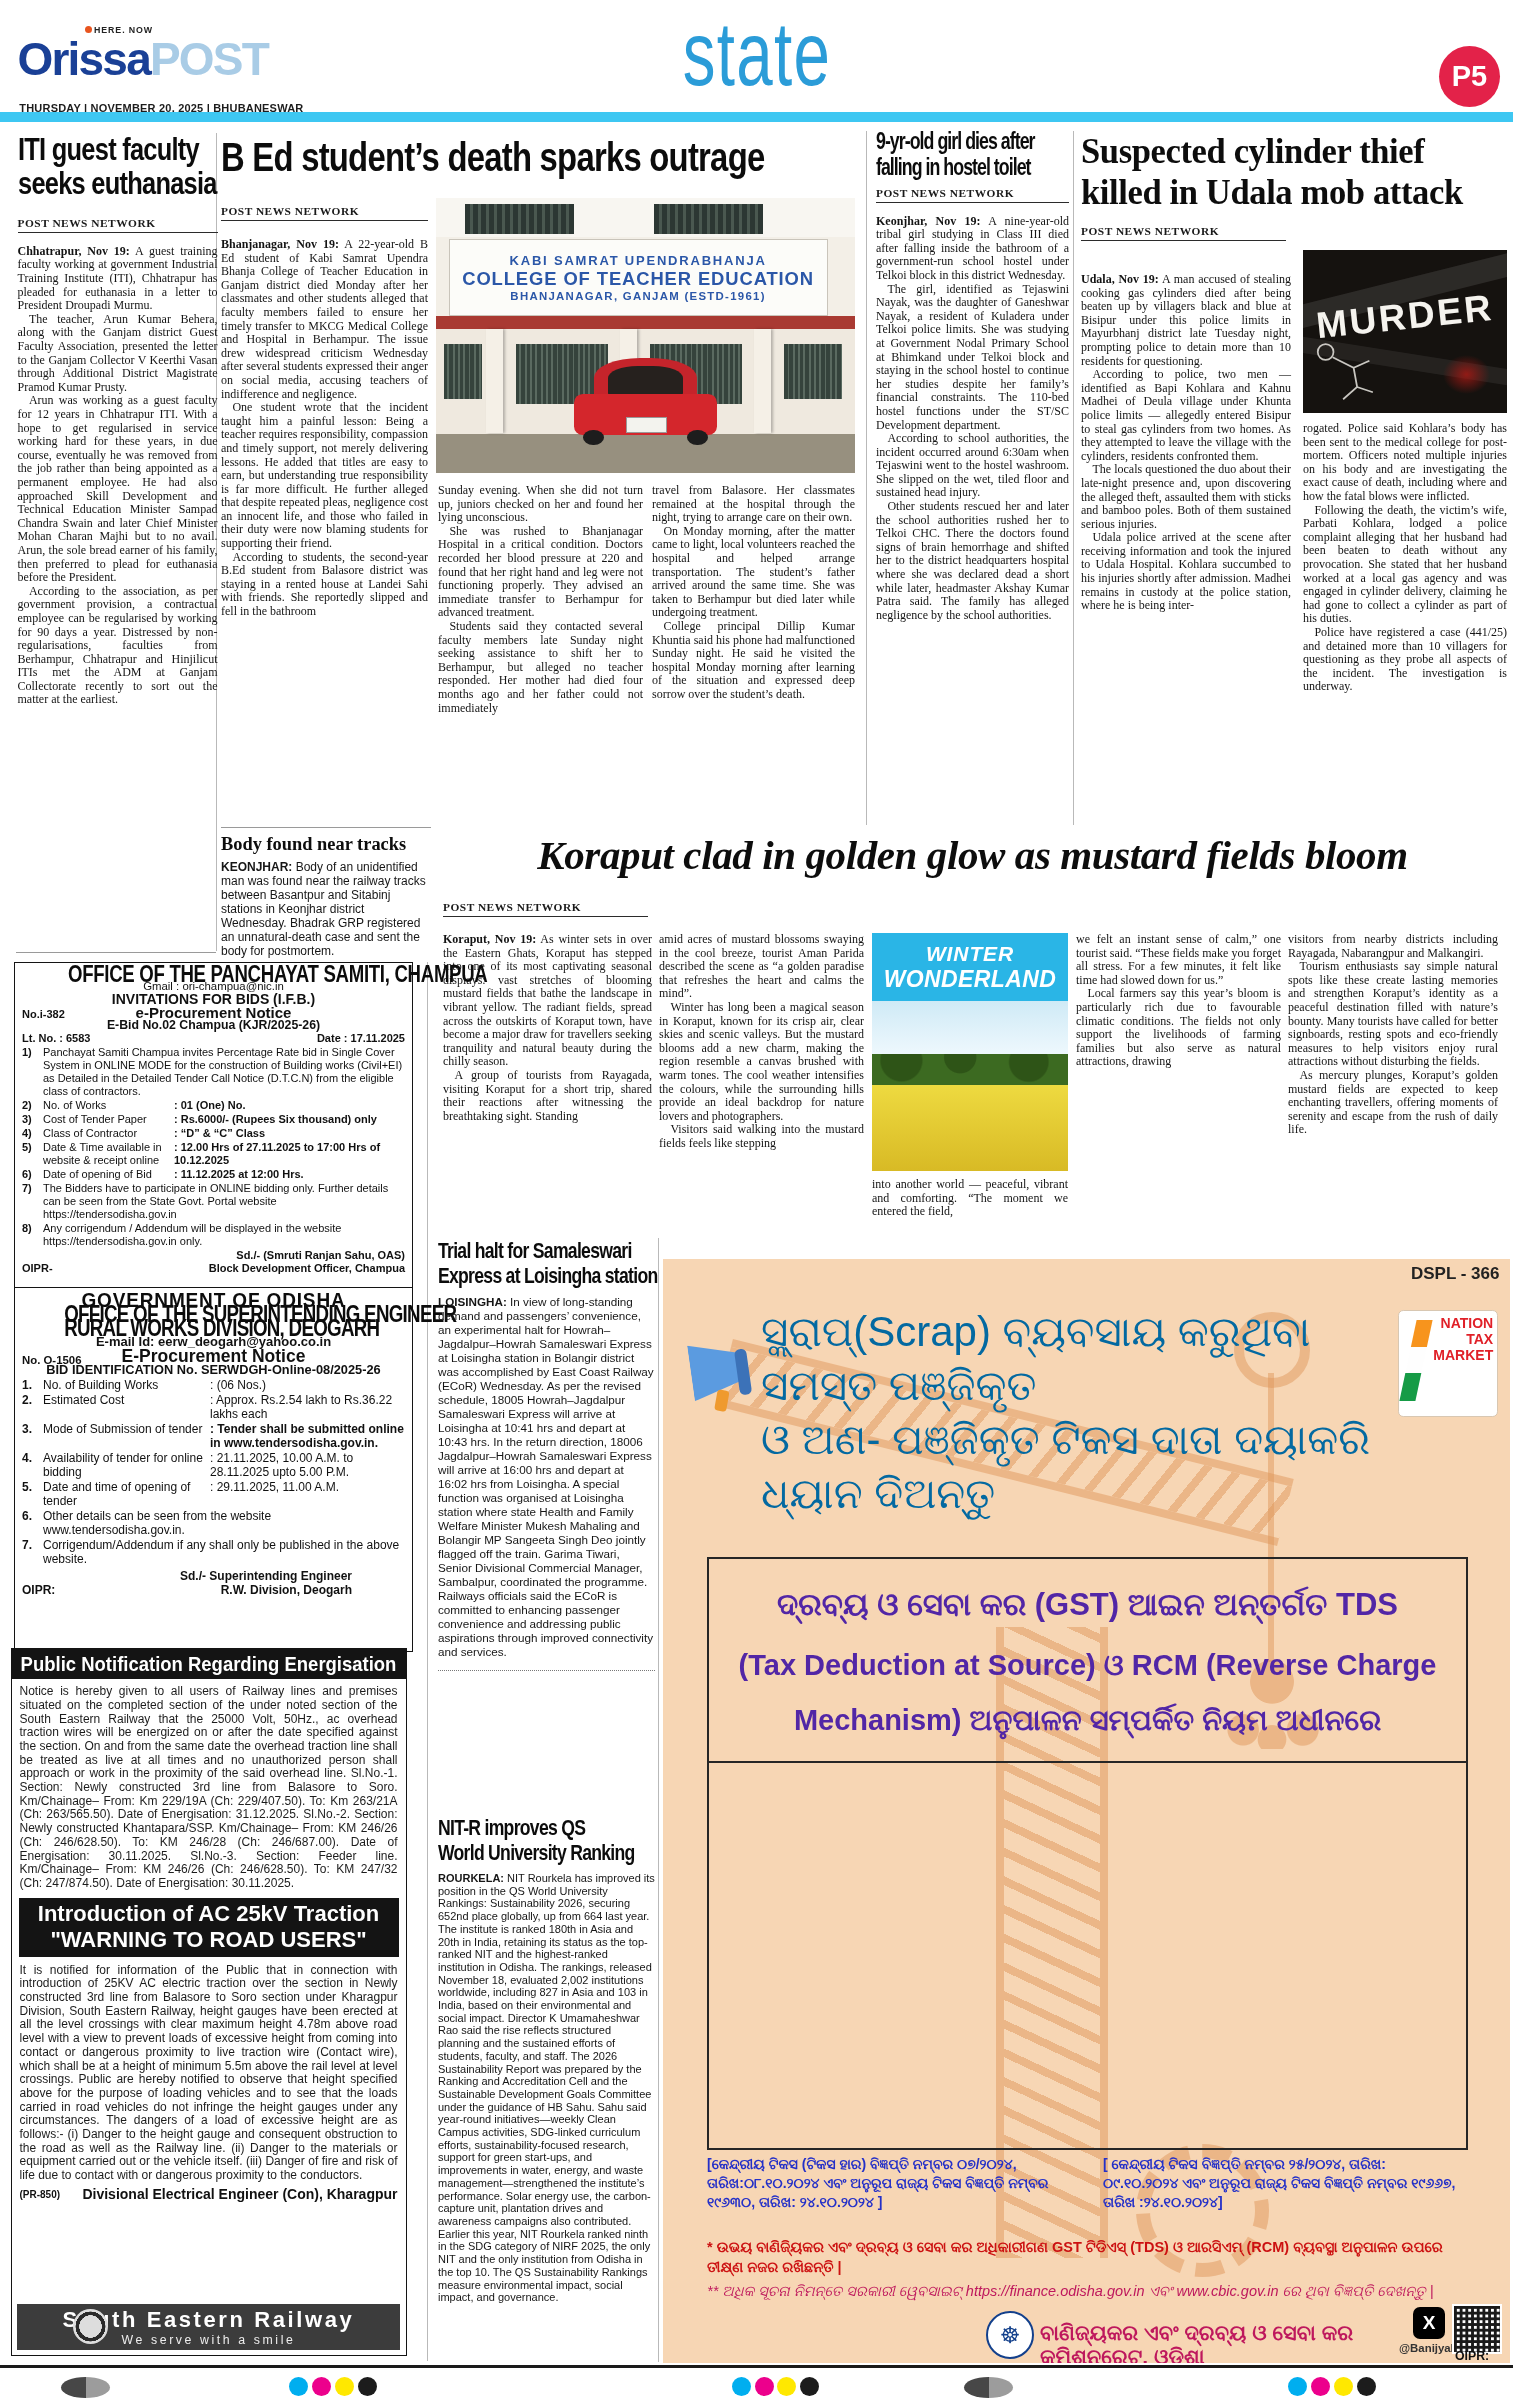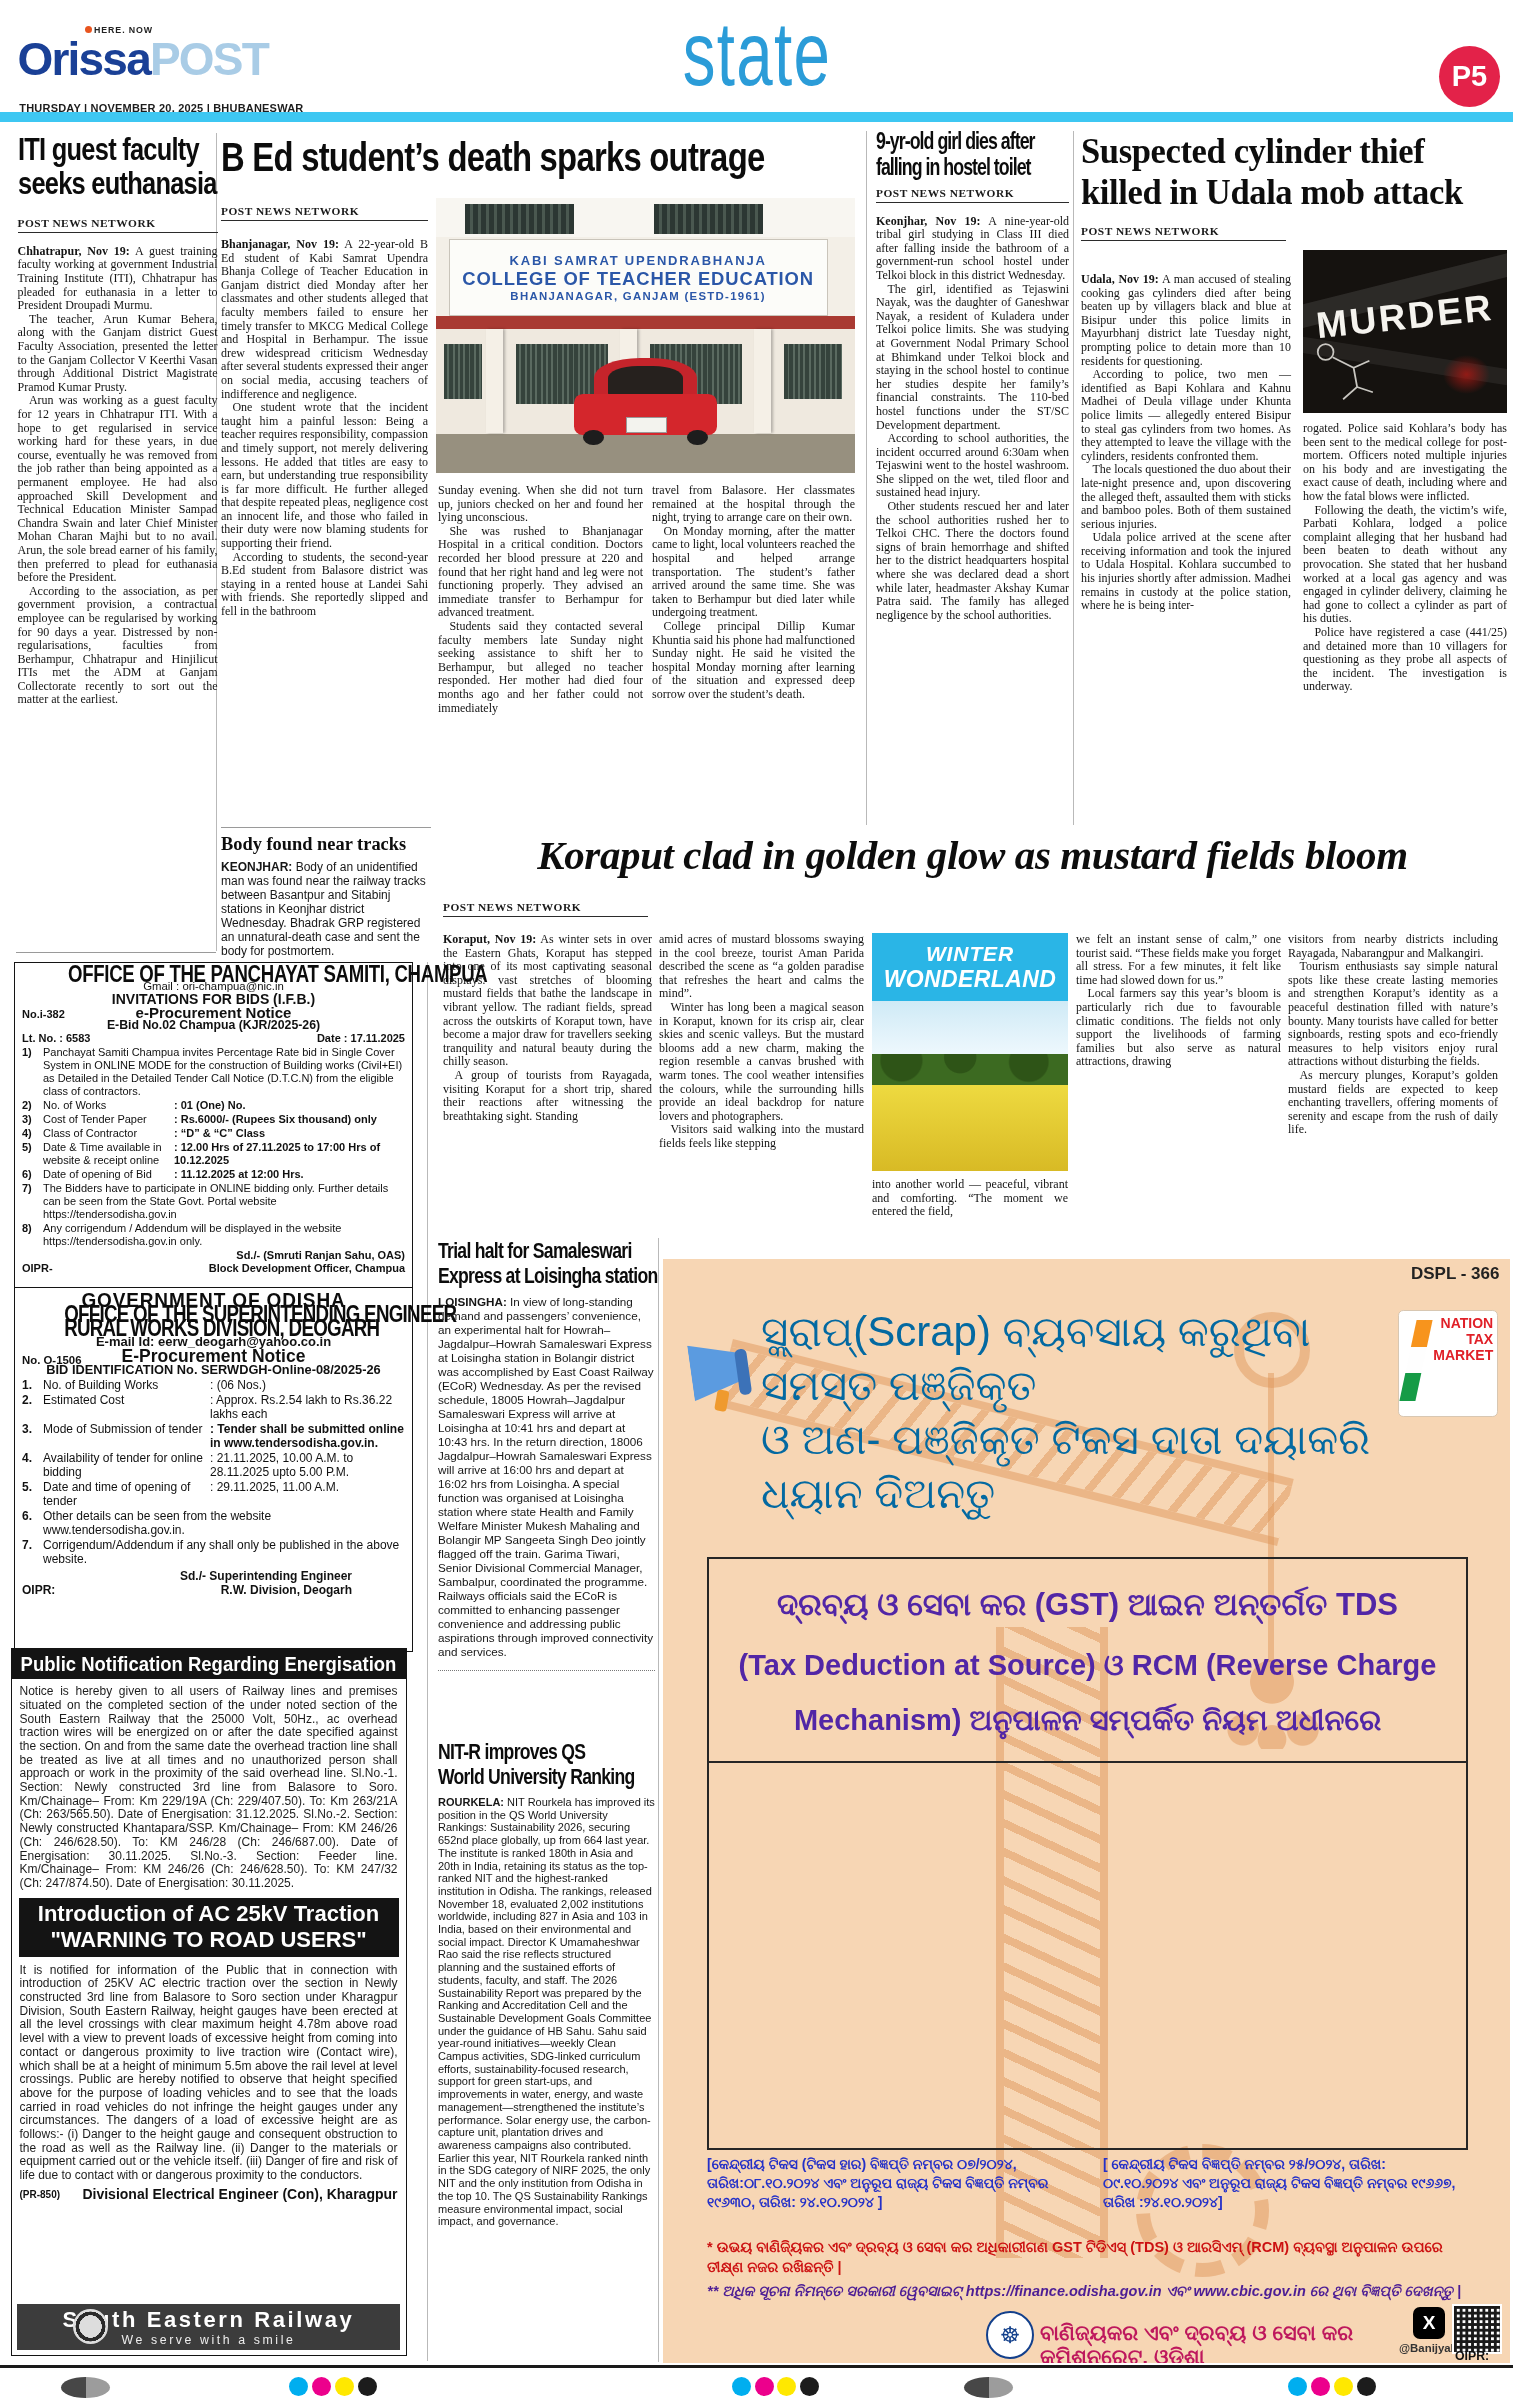--- a/index.html
+++ b/index.html
@@ -336,21 +336,21 @@
   <div class="hl" style="font-size:22px;line-height:24.5px;letter-spacing:-0.9px">
     <span class="cond" style="transform:scaleX(.8)">Trial halt for Samaleswari</span>
     <span class="cond" style="transform:scaleX(.8)">Express at Loisingha station</span>
   </div>
   <div class="brieftxt" style="margin-top:7px;text-align:left;font-size:11.7px;line-height:14px">
     <b>LOISINGHA:</b><span> In view of long-standing demand and passengers’ convenience, an experimental halt for Howrah–Jagdalpur–Howrah Samaleswari Express at Loisingha station in Bolangir district was accomplished by East Coast Railway (ECoR) Wednesday. As per the revised schedule, 18005 Howrah–Jagdalpur Samaleswari Express will arrive at Loisingha at 10:41 hrs and depart at 10:43 hrs. In the return direction, 18006 Jagdalpur–Howrah Samaleswari Express will arrive at 16:00 hrs and depart at 16:02 hrs from Loisingha. A special function was organised at Loisingha station where state Health and Family Welfare Minister Mukesh Mahaling and Bolangir MP Sangeeta Singh Deo jointly flagged off the train. Garima Tiwari, Senior Divisional Commercial Manager, Sambalpur, coordinated the programme. Railways officials said the ECoR is committed to enhancing passenger convenience and addressing public aspirations through improved connectivity and services.</span>
   </div>
   <div style="border-top:1.8px dotted #777;margin-top:10.5px"></div>
 </div>
 
-<div class="abs" style="left:438px;top:1740px;width:217px">
+<div class="abs" style="left:438px;top:1816px;width:217px">
   <div class="hl" style="font-size:22px;line-height:24.5px;letter-spacing:-0.9px">
     <span class="cond" style="transform:scaleX(.8)">NIT-R improves QS</span>
     <span class="cond" style="transform:scaleX(.8)">World University Ranking</span>
   </div>
   <div class="brieftxt" style="margin-top:7px;text-align:left;font-size:11px;line-height:12.7px">
     <b>ROURKELA:</b><span> NIT Rourkela has improved its position in the QS World University Rankings: Sustainability 2026, securing 652nd place globally, up from 664 last year. The institute is ranked 180th in Asia and 20th in India, retaining its status as the top-ranked NIT and the highest-ranked institution in Odisha. The rankings, released November 18, evaluated 2,002 institutions worldwide, including 827 in Asia and 103 in India, based on their environmental and social impact. Director K Umamaheshwar Rao said the rise reflects structured planning and the sustained efforts of students, faculty, and staff. The 2026 Sustainability Report was prepared by the Ranking and Accreditation Cell and the Sustainable Development Goals Committee under the guidance of HB Sahu. Sahu said year-round initiatives—weekly Clean Campus activities, SDG-linked curriculum efforts, sustainability-focused research, support for green start-ups, and improvements in water, energy, and waste management—strengthened the institute’s performance. Solar energy use, the carbon-capture unit, plantation drives and awareness campaigns also contributed. Earlier this year, NIT Rourkela ranked ninth in the SDG category of NIRF 2025, the only NIT and the only institution from Odisha in the top 10. The QS Sustainability Rankings measure environmental impact, social impact, and governance.</span>
   </div>
 </div>
 
 <div class="abs" style="left:663px;top:1259px;width:847px;height:1104px;background:#f7d6b4;overflow:hidden;font-family:'Liberation Sans',sans-serif">
@@ -391,21 +391,21 @@
       <div style="font-size:29px;line-height:53px">Mechanism)  ଅନୁପାଳନ ସମ୍ପର୍କିତ ନିୟମ ଅଧୀନରେ</div>
     </div>
   </div>
 
   <div class="abs" style="left:44px;top:896px;width:757px;display:flex;gap:35px">
     <div style="width:361px;color:#2430c8;font-weight:700;font-size:14px;line-height:19px">[କେନ୍ଦ୍ରୀୟ ଟିକସ (ଟିକସ ହାର) ବିଜ୍ଞପ୍ତି ନମ୍ବର ୦୭/୨୦୨୪, ତାରିଖ:୦୮.୧୦.୨୦୨୪ ଏବଂ ଅନୁରୂପ ରାଜ୍ୟ ଟିକସ ବିଜ୍ଞପ୍ତି ନମ୍ବର ୧୯୬୩୦, ତାରିଖ: ୨୪.୧୦.୨୦୨୪ ]</div>
     <div style="width:361px;color:#2430c8;font-weight:700;font-size:14px;line-height:19px">[ କେନ୍ଦ୍ରୀୟ ଟିକସ ବିଜ୍ଞପ୍ତି ନମ୍ବର ୨୫/୨୦୨୪, ତାରିଖ: ୦୯.୧୦.୨୦୨୪ ଏବଂ ଅନୁରୂପ ରାଜ୍ୟ ଟିକସ ବିଜ୍ଞପ୍ତି ନମ୍ବର ୧୯୬୬୭, ତାରିଖ :୨୪.୧୦.୨୦୨୪]</div>
   </div>
 
   <div class="abs" style="left:44px;top:978px;width:757px;color:#cc1111;font-weight:700;font-size:14.5px;line-height:20px">* ଉଭୟ ବାଣିଜ୍ୟିକର ଏବଂ ଦ୍ରବ୍ୟ ଓ ସେବା କର ଅଧିକାରୀଗଣ GST ଟିଡିଏସ୍ (TDS) ଓ ଆରସିଏମ୍ (RCM) ବ୍ୟବସ୍ଥା ଅନୁପାଳନ ଉପରେ ତୀକ୍ଷ୍ଣ ନଜର ରଖିଛନ୍ତି |</div>
-  <div class="abs" style="left:44px;top:1022px;width:757px;color:#4c1d95;font-weight:700;font-style:italic;font-size:14.5px;line-height:20px">** ଅଧିକ ସୂଚନା ନିମନ୍ତେ ସରକାରୀ ୱେବସାଇଟ୍ https://finance.odisha.gov.in ଏବଂ www.cbic.gov.in ରେ ଥିବା ବିଜ୍ଞପ୍ତି ଦେଖନ୍ତୁ |</div>
+  <div class="abs" style="left:44px;top:1022px;width:757px;color:#be185d;font-weight:400;font-style:italic;font-size:14.5px;line-height:20px">** ଅଧିକ ସୂଚନା ନିମନ୍ତେ ସରକାରୀ ୱେବସାଇଟ୍ https://finance.odisha.gov.in ଏବଂ www.cbic.gov.in ରେ ଥିବା ବିଜ୍ଞପ୍ତି ଦେଖନ୍ତୁ |</div>
 
   <div class="abs" style="left:323px;top:1052px;width:44px;height:44px;border-radius:50%;border:2.6px solid #13408c;background:#fff;display:flex;align-items:center;justify-content:center;color:#13408c;font-size:23px">☸</div>
   <div class="abs" style="left:377px;top:1062px;width:368px;color:#be185d;font-weight:800;font-size:21px">ବାଣିଜ୍ୟକର ଏବଂ ଦ୍ରବ୍ୟ ଓ ସେବା କର କମିଶନରେଟ, ଓଡିଶା</div>
   <div class="abs" style="left:750px;top:1048px;width:32px;height:32px;background:#000;border-radius:7px;display:flex;align-items:center;justify-content:center;color:#fff;font-weight:800;font-size:19px">X</div>
   <div class="abs" style="left:736px;top:1083px;font-size:11.4px;color:#333;font-weight:700">@Banijyakar</div>
   <div class="abs" style="left:789px;top:1045px;width:46px;height:46px;background-image:linear-gradient(90deg,#1a1a1a 25%,transparent 25% 50%,#1a1a1a 50% 75%,transparent 75%),linear-gradient(#1a1a1a 25%,#fff 25% 50%,#1a1a1a 50% 75%,#fff 75%);background-size:11.4px 11.4px;border:2.6px solid #fff"></div>
   <div class="abs" style="left:792px;top:1090px;font-size:12.3px;font-weight:700;color:#111">OIPR:</div>
 </div>
 
 <div class="abs" style="left:0;top:2365px;width:1514px;height:2.6px;background:#1a1a1a"></div>

